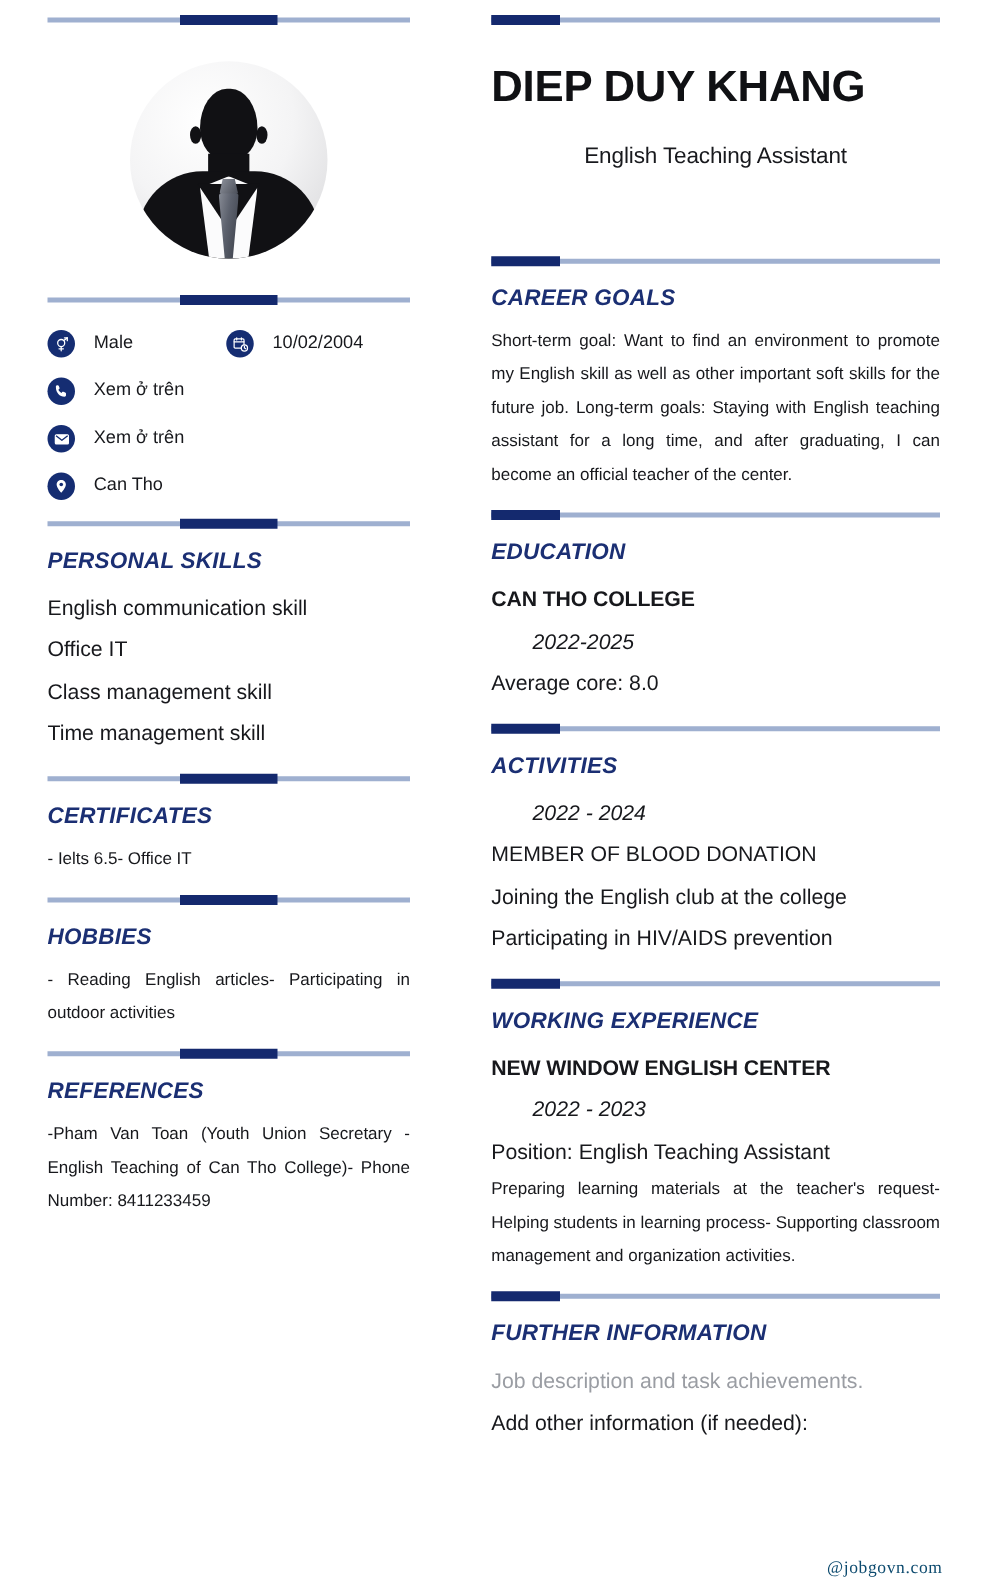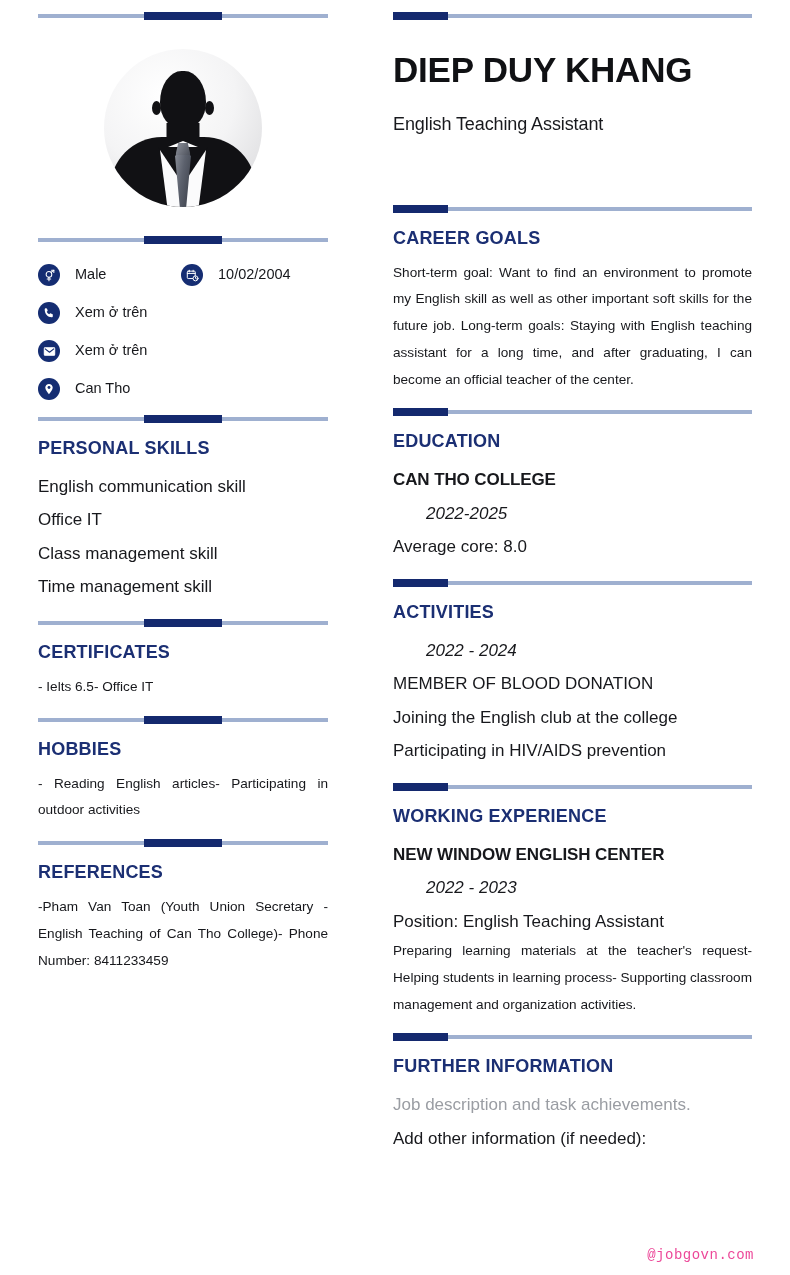--- a/index.html
+++ b/index.html
@@ -119,20 +119,21 @@
   .contact-text { font-size: 14.5px; color: #17181c; line-height: 1.2; }
 
   
   .sec { padding-top: 0; }
   .sec-title {
     color: #1b2f73;
     font-size: 18px;
     font-weight: bold;
     letter-spacing: .2px;
     margin: 17px 0 11px 0;
+    font-style: italic;
   }
   .body-text {
     font-size: 13.6px;
     color: #17181c;
     line-height: 1.97;
     text-align: justify;
   }
   .line { font-size: 17px; color: #17181c; line-height: 1.97; }
   .line.bold { font-weight: bold; letter-spacing: -0.1px; }
   .line.italic { font-style: italic; margin-left: 33px; }
@@ -145,31 +146,32 @@
     color: #101114;
     letter-spacing: -0.2px;
     margin: 33px 0 0 0;
     line-height: 1.1;
   }
   .role {
     font-size: 18px;
     color: #18191d;
     margin-top: 24px;
     letter-spacing: -0.1px;
+    text-align: center;
   }
   .right-gap { height: 72px; }
 
   .sec-gap-left { height: 17px; }
 
   .watermark {
     position: absolute;
     right: 36px; bottom: 12px;
-    font-family: Liberation Mono, monospace;
+    font-family: Liberation Serif, serif;
     font-size: 14px;
-    color: #ec4899;
+    color: #0c4a6e;
     letter-spacing: .5px;
   }
 </style>
 </head>
 <body>
 
 <div id="cv">
 
   <div class="col-left">
 

